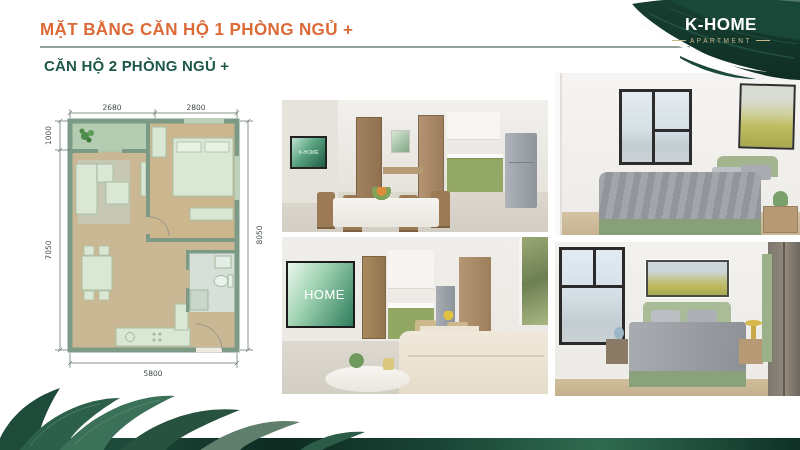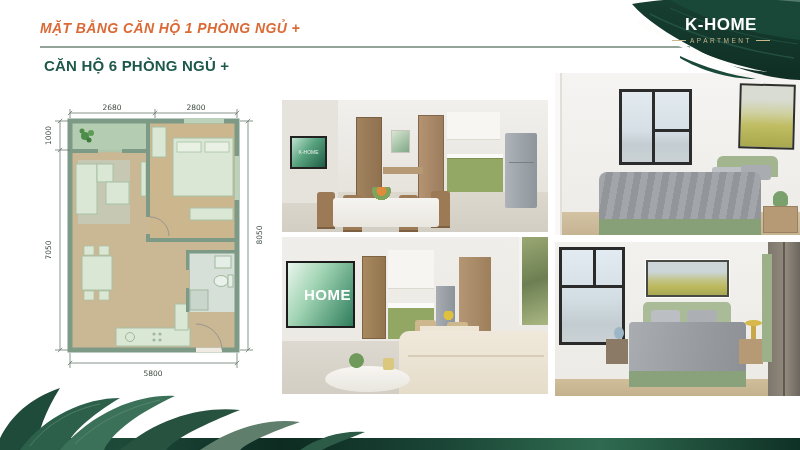--- a/index.html
+++ b/index.html
@@ -1,22 +1,22 @@
 <!DOCTYPE html>
 <html><head>
 <meta charset="utf-8">
 <style>
   * { margin:0; padding:0; box-sizing:border-box; }
   html,body { background:#ffffff; }
   body { font-family:"Liberation Sans", sans-serif; }
   .page { position:relative; width:800px; height:450px; background:#ffffff; overflow:hidden; }
 
   
-  .title { position:absolute; left:40px; top:20px; font-size:14px; font-weight:bold;
-           color:#DB6A37; letter-spacing:.4px; z-index:4;font-style:italic; }
+  .title { position:absolute; left:40px; top:20px; font-size:17px; font-weight:bold;
+           color:#DB6A37; letter-spacing:.4px; z-index:4; }
   .title-underline { position:absolute; left:40px; top:46px; width:650px; height:2px;
            background:#93A39A; z-index:4; }
   .unit-name { position:absolute; left:44px; top:57px; font-size:15px; font-weight:bold;
            color:#1E584A; letter-spacing:.2px; z-index:4; }
   .unit-area { position:absolute; left:44px; top:77px; font-size:14px; color:#1E584A; z-index:4; }
   .unit-area b { font-weight:bold; }
 
   
   .logo-blob { position:absolute; right:0; top:0; width:190px; height:82px; z-index:5; }
   .logo { position:absolute; right:18px; top:15px; width:122px; text-align:center; z-index:6; }
@@ -75,21 +75,21 @@
   .p2 .pillow-a { right:23%; bottom:33%; width:13%; height:9%; border-radius:3px; background:#BDC0C5; }
   .p2 .pillow-b { right:12%; bottom:34%; width:12%; height:9%; border-radius:3px; background:#A9ACB1; }
   .p2 .nightstand { right:1%; bottom:1%; width:14%; height:17%; background:#B59A75; border:1px solid #9A815F; }
   .p2 .lamp { right:5%; bottom:18%; width:6%; height:9%; border-radius:50% 50% 20% 20%; background:#7AA06B; }
   .p2 .sliver { left:0; top:0; width:3%; height:100%; background:#FAF9F7; border-right:2px solid #E2DFD9; }
 
   
   .p3 .floor { left:0; bottom:0; width:100%; height:34%; background:linear-gradient(180deg,#DDD9D0,#D2CEC4); }
   .p3 .tv { left:1.5%; top:15%; width:26%; height:43%; border:2px solid #1C1C1C;
         background:linear-gradient(120deg,#EAF5EC 0%,#9FD3B2 40%,#2E7D5C 100%);
-        color:#ffffff; font-weight:bold; font-size:15px; display:flex; align-items:center; padding-left:6%; letter-spacing:.5px; }
+        color:#ffffff; font-weight:normal; font-size:13px; display:flex; align-items:center; padding-left:6%; letter-spacing:.5px; }
   .p3 .door { left:30%; top:12%; width:9%; height:53%; background:linear-gradient(90deg,#A8895F,#92754E); border:1px solid #7D6343; }
   .p3 .cab-up { left:40%; top:8%; width:17%; height:25%; background:#F6F5F2; border-bottom:1px solid #DDD9D1; }
   .p3 .counter { left:40%; top:42%; width:17%; height:3%; background:#FBFBF9; }
   .p3 .cab-low { left:40%; top:45%; width:17%; height:20%; background:#93A765; }
   .p3 .fridge { left:58%; top:31%; width:7%; height:33%; background:linear-gradient(90deg,#A7ADB2,#8C9399); }
   .p3 .door-b { left:66.5%; top:13%; width:12%; height:51%; background:linear-gradient(90deg,#B49674,#9D7F5C); }
   .p3 .chair { background:#CDB88D; border-radius:3px 3px 0 0; }
   .p3 .ch1 { left:50%; top:53%; width:8%; height:22%; }
   .p3 .ch2 { left:62%; top:54%; width:8%; height:20%; }
   .p3 .dtable { left:52%; top:57%; width:22%; height:4%; background:#EDE6D6; }
@@ -135,21 +135,21 @@
         background:linear-gradient(90deg,#11352A 0%,#1D4A3A 15%,#0D2B21 35%,#1A4536 55%,#2F6B50 75%,#0F3126 100%); }
   .leaves { position:absolute; left:0; top:382px; width:400px; height:68px; z-index:2; }
 </style>
 </head>
 <body>
 
 <div class="page">
 
   <div class="title">MẶT BẰNG CĂN HỘ 1 PHÒNG NGỦ +</div>
   <div class="title-underline"></div>
-  <div class="unit-name">CĂN HỘ 6 PHÒNG NGỦ +</div>
+  <div class="unit-name">CĂN HỘ 2 PHÒNG NGỦ +</div>
 
   <svg class="logo-blob" viewBox="0 0 190 82">
     <defs>
       <linearGradient id="lg" x1="0" y1="0" x2="0" y2="1">
         <stop offset="0" stop-color="#173F32"></stop>
           <stop offset="1" stop-color="#0F2E24"></stop>
       </linearGradient>
     </defs>
     <path d="M22,4 C70,-4 130,-4 190,2 L190,80 C152,78 116,66 84,48 C58,34 36,20 22,4 Z" fill="url(#lg)"></path>
     <path d="M60,0 L190,0 L190,40 C140,34 95,20 60,0 Z" fill="#1B4C3C" opacity="0.75"></path>

